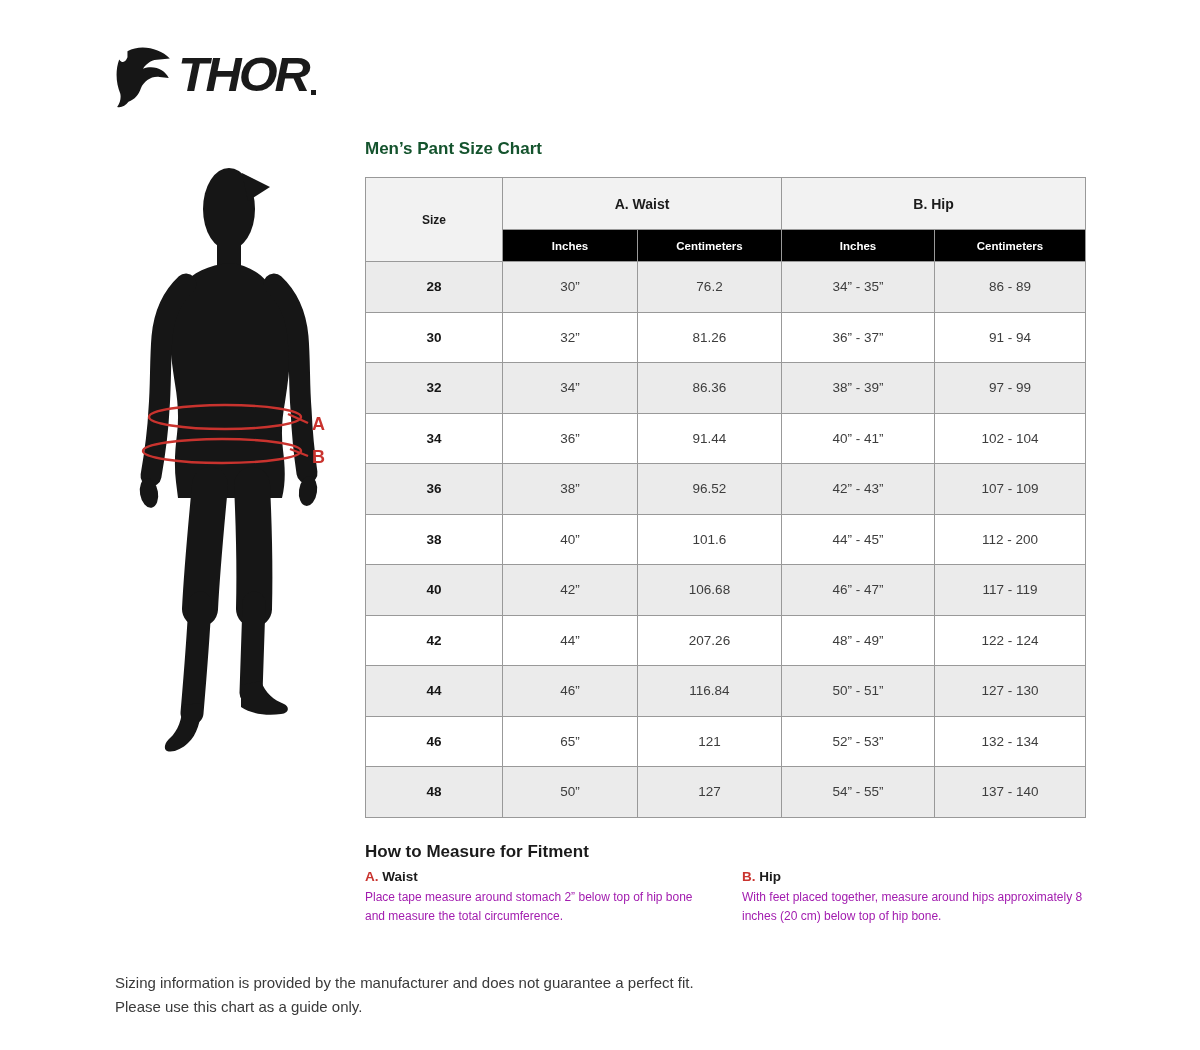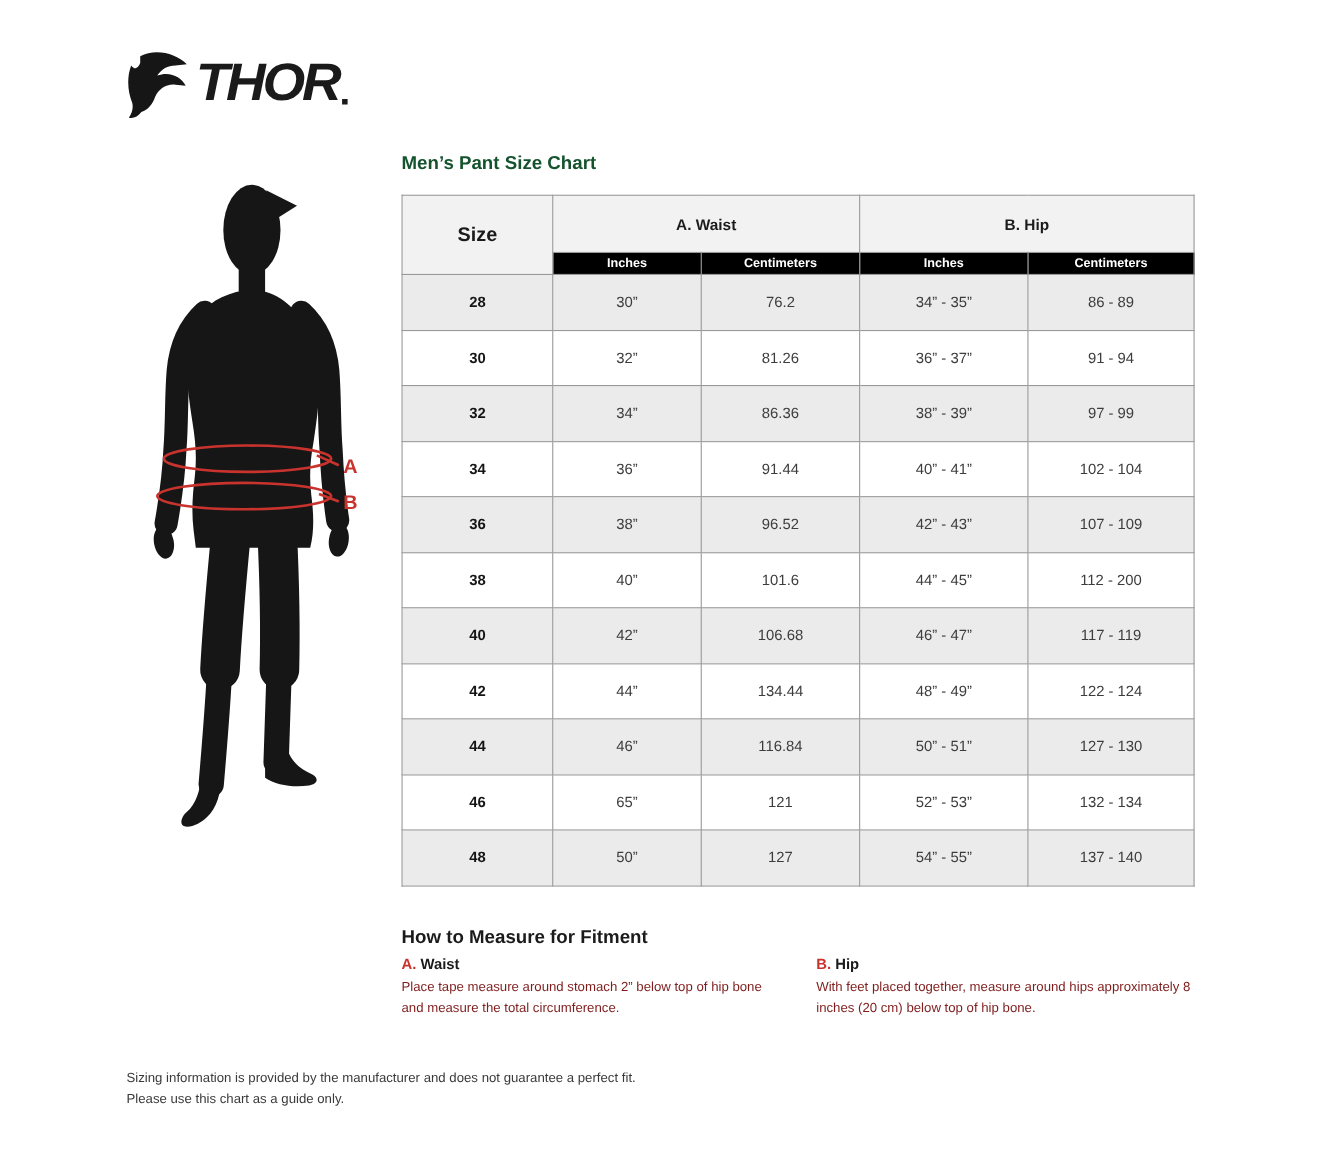--- a/index.html
+++ b/index.html
@@ -23,38 +23,38 @@
   .brand-dot { width: 5px; height: 5px; background: #1a1a1a; align-self: flex-end; margin: 0 0 13px 3px; }
 
   
   .figure { position: absolute; left: 130px; top: 163px; width: 205px; height: 600px; }
 
   
   .chart-section { position: absolute; left: 365px; top: 139px; width: 720px; }
   .chart-title { font-size: 17px; font-weight: bold; color: #14532d; margin-bottom: 18px; }
   table { border-collapse: collapse; width: 720px; table-layout: fixed; }
   th, td { border: 1px solid #999999; text-align: center; vertical-align: middle; }
-  .size-head { background: #f2f2f2; font-size: 18px; font-weight: bold; color: #1b1b1b; }
+  .size-head { background: #f2f2f2; font-size: 12px; font-weight: bold; color: #1b1b1b; }
   .group-head { background: #f2f2f2; font-size: 14px; font-weight: bold; color: #1b1b1b; height: 52px; }
-  .unit-head { background: #000000; color: #ffffff; font-size: 11.5px; font-weight: bold; height: 20px; }
+  .unit-head { background: #000000; color: #ffffff; font-size: 11.5px; font-weight: bold; height: 32px; }
   td { height: 50.5px; font-size: 13.5px; color: #3d3d3d; background: #ffffff; }
   td.size-cell { font-weight: bold; color: #151515; }
   tbody tr:nth-child(odd) td { background: #ebebeb; }
 
   
   .measure-section { position: absolute; left: 365px; top: 842px; width: 724px; }
   .measure-title { font-size: 17px; font-weight: bold; margin-bottom: 7px; color: #1b1b1b; }
   .measure-cols { display: flex; gap: 33px; }
   .measure-col { width: 344px; }
   .measure-label { font-size: 13.5px; font-weight: bold; color: #1b1b1b; }
   .measure-label .prefix { color: #c9332e; }
-  .measure-text { font-size: 12px; color: #7f1d1d; line-height: 1.55; margin-top: 4px; }
-
-  
-  .footnote { position: absolute; left: 115px; top: 971px; font-size: 12px; color: #3a3a3a; line-height: 1.6; }
+  .measure-text { font-size: 12px; color: #a21caf; line-height: 1.55; margin-top: 4px; }
+
+  
+  .footnote { position: absolute; left: 115px; top: 971px; font-size: 15px; color: #3a3a3a; line-height: 1.6; }
 </style>
 </head>
 <body>
 
 <div class="logo">
   <svg viewBox="0 0 60 60" aria-hidden="true">
     <path fill="#161616" d="M14,5 C27,-2 45,2 55,12 L45,13 C38,13 33,16 29,22
       C40,18 50,23 54,31 L45,30 C37,29 30,34 27,41
       C25,47 21,52 15,54 C12,58 8,60 4,59
       C7,55 8,50 7,46 C3,36 2,24 6,13
@@ -174,21 +174,21 @@
         <tr>
           <td class="size-cell">40</td>
           <td>42”</td>
           <td>106.68</td>
           <td>46” - 47”</td>
           <td>117 - 119</td>
         </tr>
         <tr>
           <td class="size-cell">42</td>
           <td>44”</td>
-          <td>134.44</td>
+          <td>207.26</td>
           <td>48” - 49”</td>
           <td>122 - 124</td>
         </tr>
         <tr>
           <td class="size-cell">44</td>
           <td>46”</td>
           <td>116.84</td>
           <td>50” - 51”</td>
           <td>127 - 130</td>
         </tr>

